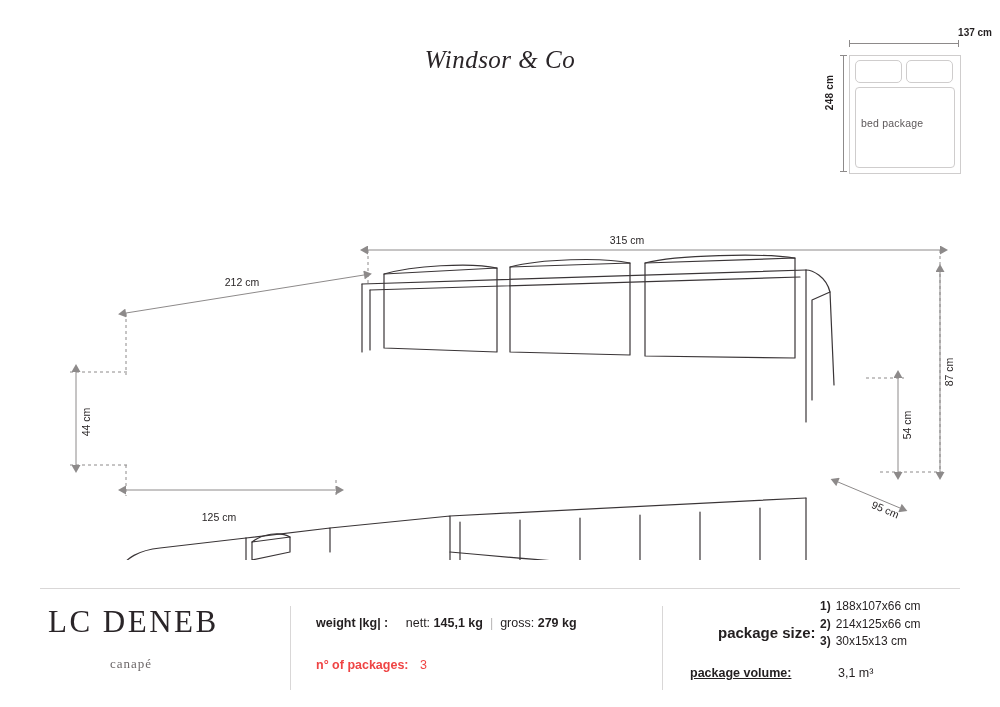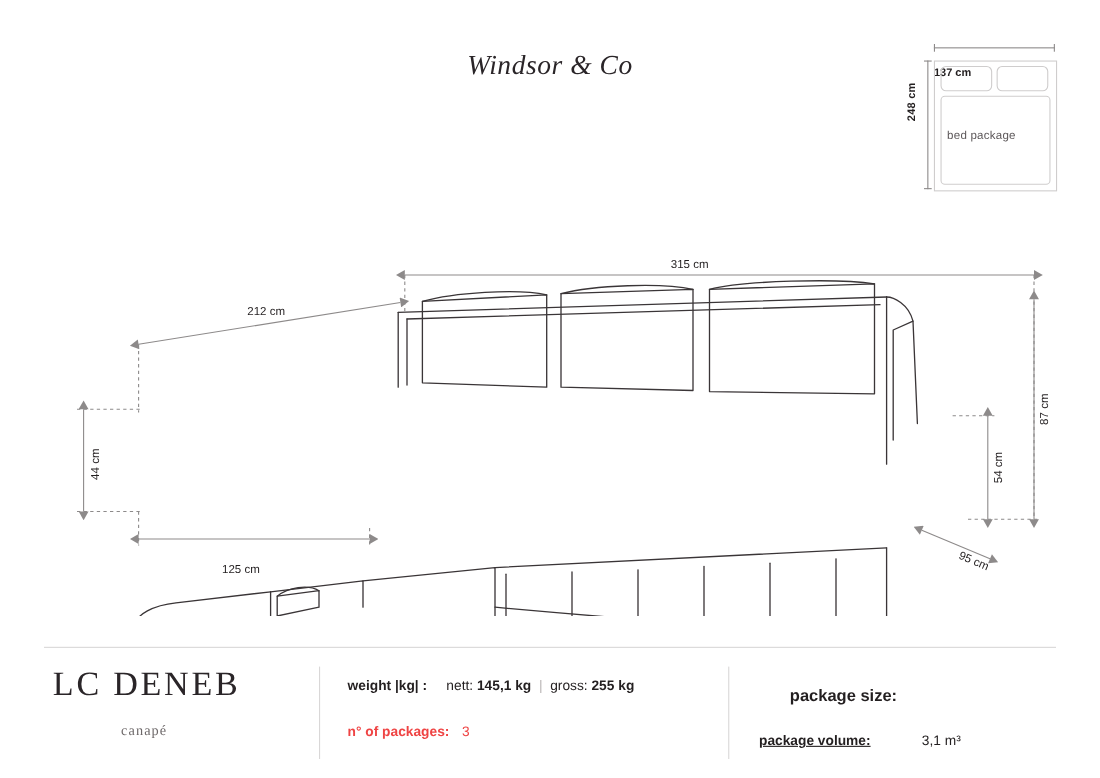--- a/index.html
+++ b/index.html
@@ -70,25 +70,24 @@
   .bed-label {
     position: absolute;
     left: 12px;
     top: 62px;
     font-size: 10.5px;
     color: #5d585a;
     letter-spacing: .2px;
   }
   .bed-top-dim {
     position: absolute;
-    left: 849px;
+    left: 882px;
     top: 22px;
     width: 110px;
-    text-align: left;
-    margin-top: 34px;
+    text-align: right;
   }
   .bed-top-dim .txt {
     font-size: 10px;
     font-weight: bold;
     color: #231f20;
   }
   .bed-top-line {
     position: absolute;
     left: 849px;
     top: 43px;
@@ -398,28 +397,39 @@
     <div class="footer-divider"></div>
     <div class="v-divider a"></div>
     <div class="v-divider b"></div>
 
     <div class="product-name">LC DENEB</div>
     <div class="product-sub">canapé</div>
 
     <div class="spec-weight">
       <b>weight |kg| :</b><span class="sep">&nbsp;</span><span>nett:</span>
       <b>145,1 kg</b><span class="sep">|</span><span>gross:</span>
-      <b>255 kg</b>
+      <b>279 kg</b>
     </div>
 
     <div class="spec-pkgcount">
       <b>n° of packages:</b>
       <span style="padding-left:8px">3</span>
     </div>
 
     <div class="pkg-size-label">package size:</div>
 
+    <div class="pkg-list">
+      <div>
+        <span class="idx">1)</span><span>188x107x66 cm</span>
+      </div>
+      <div>
+        <span class="idx">2)</span><span>214x125x66 cm</span>
+      </div>
+      <div>
+        <span class="idx">3)</span><span>30x15x13 cm</span>
+      </div>
+    </div>
 
     <div class="pkg-vol-label">package volume:</div>
     <div class="pkg-vol-value">3,1 m³</div>
   </div>
 
 </div>
 
 </body></html>

